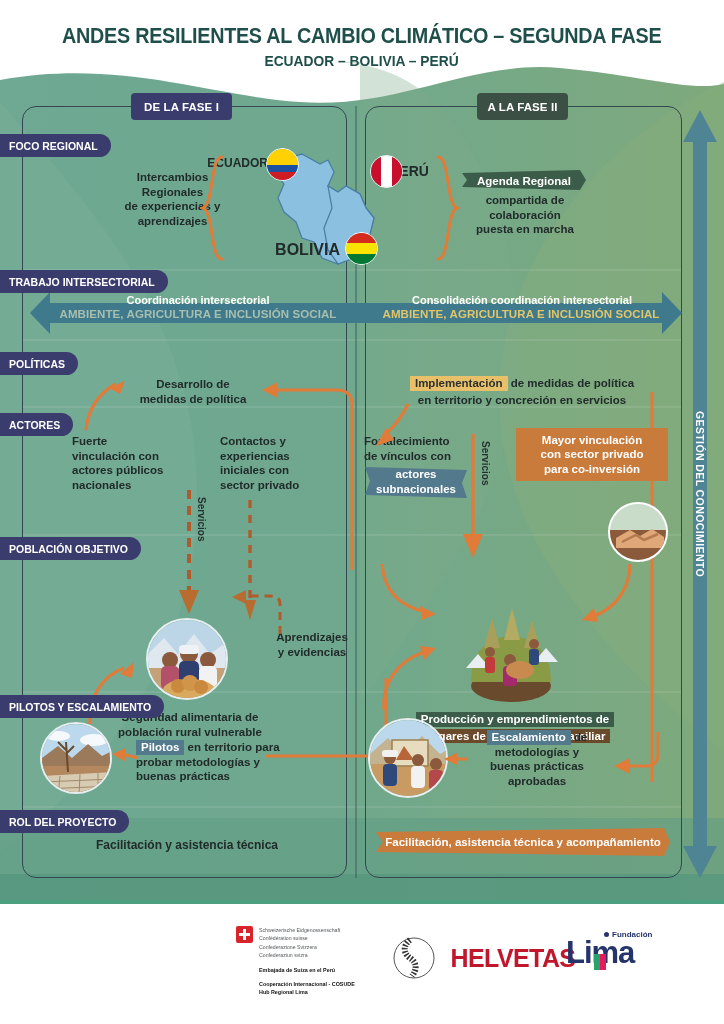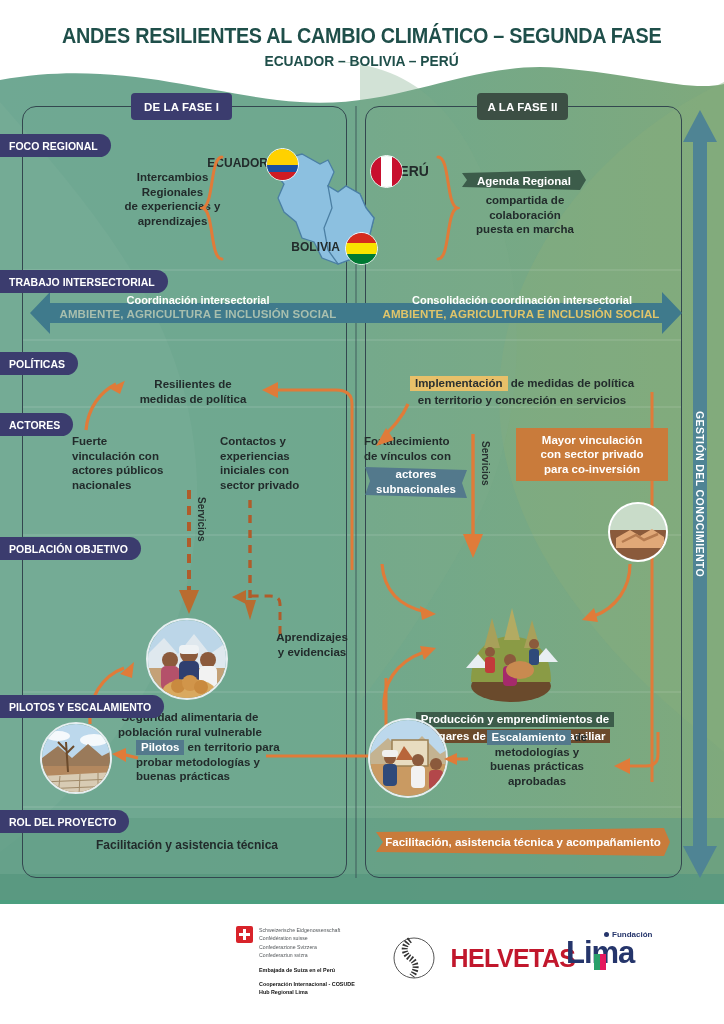--- a/index.html
+++ b/index.html
@@ -188,21 +188,21 @@
       <div style="width:33.3%;height:100%;background:#ffffff"></div>
       <div style="width:33.4%;height:100%;background:#c8102e"></div>
     </div>
     <div class="tx" style="left:390px; top:101px; width:80px; font-size:14px;">PERÚ</div>
 
     <div class="circ" style="left:345px; top:170px; width:33px; height:33px; border:1.5px solid #fff;">
       <div style="width:100%;height:33.3%;background:#d52b1e"></div>
       <div style="width:100%;height:33.3%;background:#f9e300"></div>
       <div style="width:100%;height:33.4%;background:#007a33"></div>
     </div>
-    <div class="tx right" style="left:230px; top:178px; width:110px; font-size:12px;">BOLIVIA</div>
+    <div class="tx right" style="left:230px; top:178px; width:110px; font-size:16px;">BOLIVIA</div>
 
     <svg style="position:absolute;left:434px;top:92px;z-index:21" width="26" height="110">
       <path d="M4,3 C16,3 12,50 23,54 C12,58 16,105 4,105" fill="none" stroke="#e07b39" stroke-width="3" stroke-linecap="round"></path>
     </svg>
 
     <svg style="position:absolute;left:462px;top:108px;z-index:21" width="124" height="20">
       <path d="M0,3 L118,0 L124,10 L118,20 L0,17 L5,10 Z" fill="#3c5c4a"></path>
     </svg>
     <div class="tx white center" style="left:462px; top:112px; width:124px; z-index:23;">Agenda Regional</div>
     <div class="tx center" style="left:455px; top:131px; width:140px;">
@@ -213,21 +213,21 @@
 
     <svg class="band" style="left:30px; top:226px; z-index:19" width="652" height="50">
       <path d="M0,25 L20,4 L20,15 L632,15 L632,4 L652,25 L632,46 L632,35 L20,35 L20,46 Z" fill="#3f7a8c"></path>
     </svg>
     <div class="band-txt band-t1" style="left:48px; top:232px; width:300px;">Coordinación intersectorial</div>
     <div class="band-txt band-t2" style="left:30px; top:246px; width:336px;">AMBIENTE, AGRICULTURA E INCLUSIÓN SOCIAL</div>
     <div class="band-txt band-t1" style="left:372px; top:232px; width:300px;">Consolidación coordinación intersectorial</div>
     <div class="band-txt band-t2y" style="left:356px; top:246px; width:330px;">AMBIENTE, AGRICULTURA E INCLUSIÓN SOCIAL</div>
 
     <div class="tx center" style="left:118px; top:315px; width:150px;">
-      <div>Resilientes de</div>
+      <div>Desarrollo de</div>
       <div>medidas de política</div>
     </div>
 
     <svg style="position:absolute;left:78px;top:310px;z-index:21" width="50" height="62">
       <path d="M8,58 C10,36 22,20 38,12" fill="none" stroke="#e07b39" stroke-width="3.2"></path>
       <path d="M44,6 L34,20 L46,20 Z" fill="#e07b39" transform="rotate(28 40 13)"></path>
     </svg>
 
     <svg style="position:absolute;left:240px;top:318px;z-index:21" width="120" height="200">
       <path d="M112,190 L112,24 C112,14 106,10 96,10 L38,10" fill="none" stroke="#e07b39" stroke-width="3"></path>

